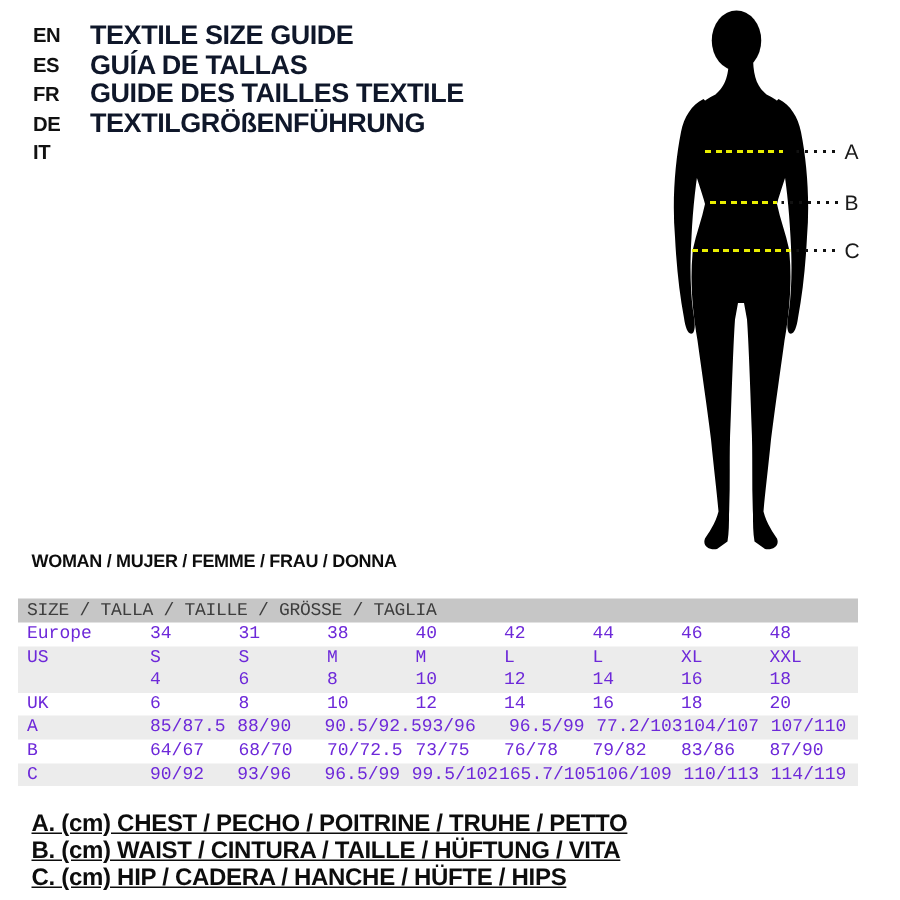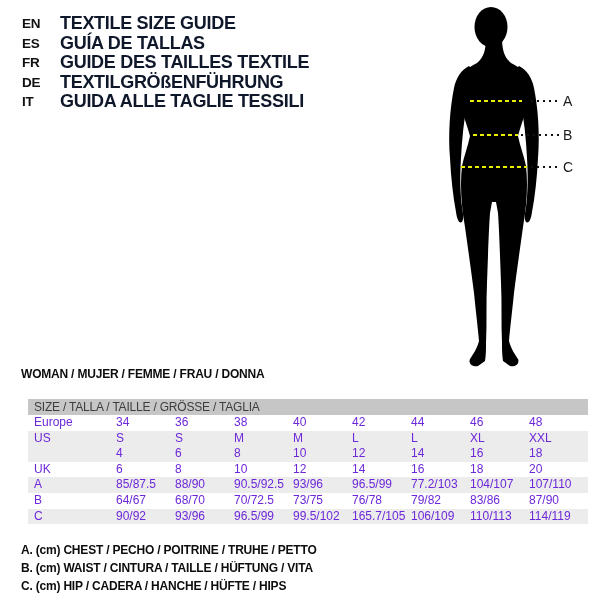--- a/index.html
+++ b/index.html
@@ -31,38 +31,38 @@
     font-size:14px; color:#1a1a1a; font-weight:400; text-align:left;
   }
 
   
   .section-title {
     position:absolute; left:21px; top:367px; font-size:12px; font-weight:700;
     color:#0d0d0d; letter-spacing:-0.2px; white-space:nowrap;
   }
 
   
-  .size-table { position:absolute; left:28px; top:399px; width:560px; }
+  .size-table { position:absolute; left:12px; top:399px; width:560px;font-family:Liberation Mono, monospace; }
   .table-header {
     height:16px; line-height:16px; background:#c6c6c6; color:#3d3d3d;
     font-size:12px; padding-left:6px; letter-spacing:-0.2px; box-sizing:border-box;
   }
   .t-row {
     display:grid; grid-template-columns:88px repeat(8, 1fr);
     height:15.6px; line-height:15.6px; font-size:12px; color:#6d28d9;
   }
   .t-row.shaded { background:#ececec; }
   .t-label { text-align:left; padding-left:6px; }
   .t-cell { text-align:left; white-space:nowrap; }
 
   
   .legend { position:absolute; left:21px; top:541px; }
   .legend-line {
-    height:18.2px; line-height:18.2px; font-size:12px; font-weight:700;
-    color:#0d0d0d; letter-spacing:-0.2px; white-space:nowrap;
+    height:18.2px; line-height:18.2px; font-size:16px; font-weight:700;
+    color:#0d0d0d; letter-spacing:-0.2px; white-space:nowrap;text-decoration:underline;
   }
 </style>
 </head>
 <body>
 
 <div class="page">
 
   <div class="lang-list" id="langList">
       <div class="lang-row">
         <span class="lang-code">EN</span>
@@ -75,21 +75,20 @@
       <div class="lang-row">
         <span class="lang-code">FR</span>
         <span class="lang-text">GUIDE DES TAILLES TEXTILE</span>
       </div>
       <div class="lang-row">
         <span class="lang-code">DE</span>
         <span class="lang-text">TEXTILGRÖßENFÜHRUNG</span>
       </div>
       <div class="lang-row">
         <span class="lang-code">IT</span>
-        <span class="lang-text">GUIDA ALLE TAGLIE TESSILI</span>
       </div>
     </div>
 
   <div class="figure-wrap">
     <svg viewBox="0 0 135 362" xmlns="http://www.w3.org/2000/svg">
       <g id="silhouetteFill" fill="#000000">
         <ellipse cx="68" cy="21" rx="16.5" ry="20"></ellipse>
         <path d="M 63,30
           C 63,44 61,51 54,57 C 45,61 39,68 36,78 C 34,88 35,94 38,100
           C 41,112 45,122 47,130 C 45,140 41,150 39,160 C 37,178 38,198 42,221
@@ -126,21 +125,21 @@
     </div>
 
   <div class="section-title">WOMAN / MUJER / FEMME / FRAU / DONNA</div>
 
   <div class="size-table">
     <div class="table-header">SIZE / TALLA / TAILLE / GRÖSSE / TAGLIA</div>
     <div id="tableBody">
         <div class="t-row">
           <div class="t-label">Europe</div>
           <div class="t-cell">34</div>
-          <div class="t-cell">36</div>
+          <div class="t-cell">31</div>
           <div class="t-cell">38</div>
           <div class="t-cell">40</div>
           <div class="t-cell">42</div>
           <div class="t-cell">44</div>
           <div class="t-cell">46</div>
           <div class="t-cell">48</div>
         </div>
         <div class="t-row shaded">
           <div class="t-label">US</div>
           <div class="t-cell">S</div>

